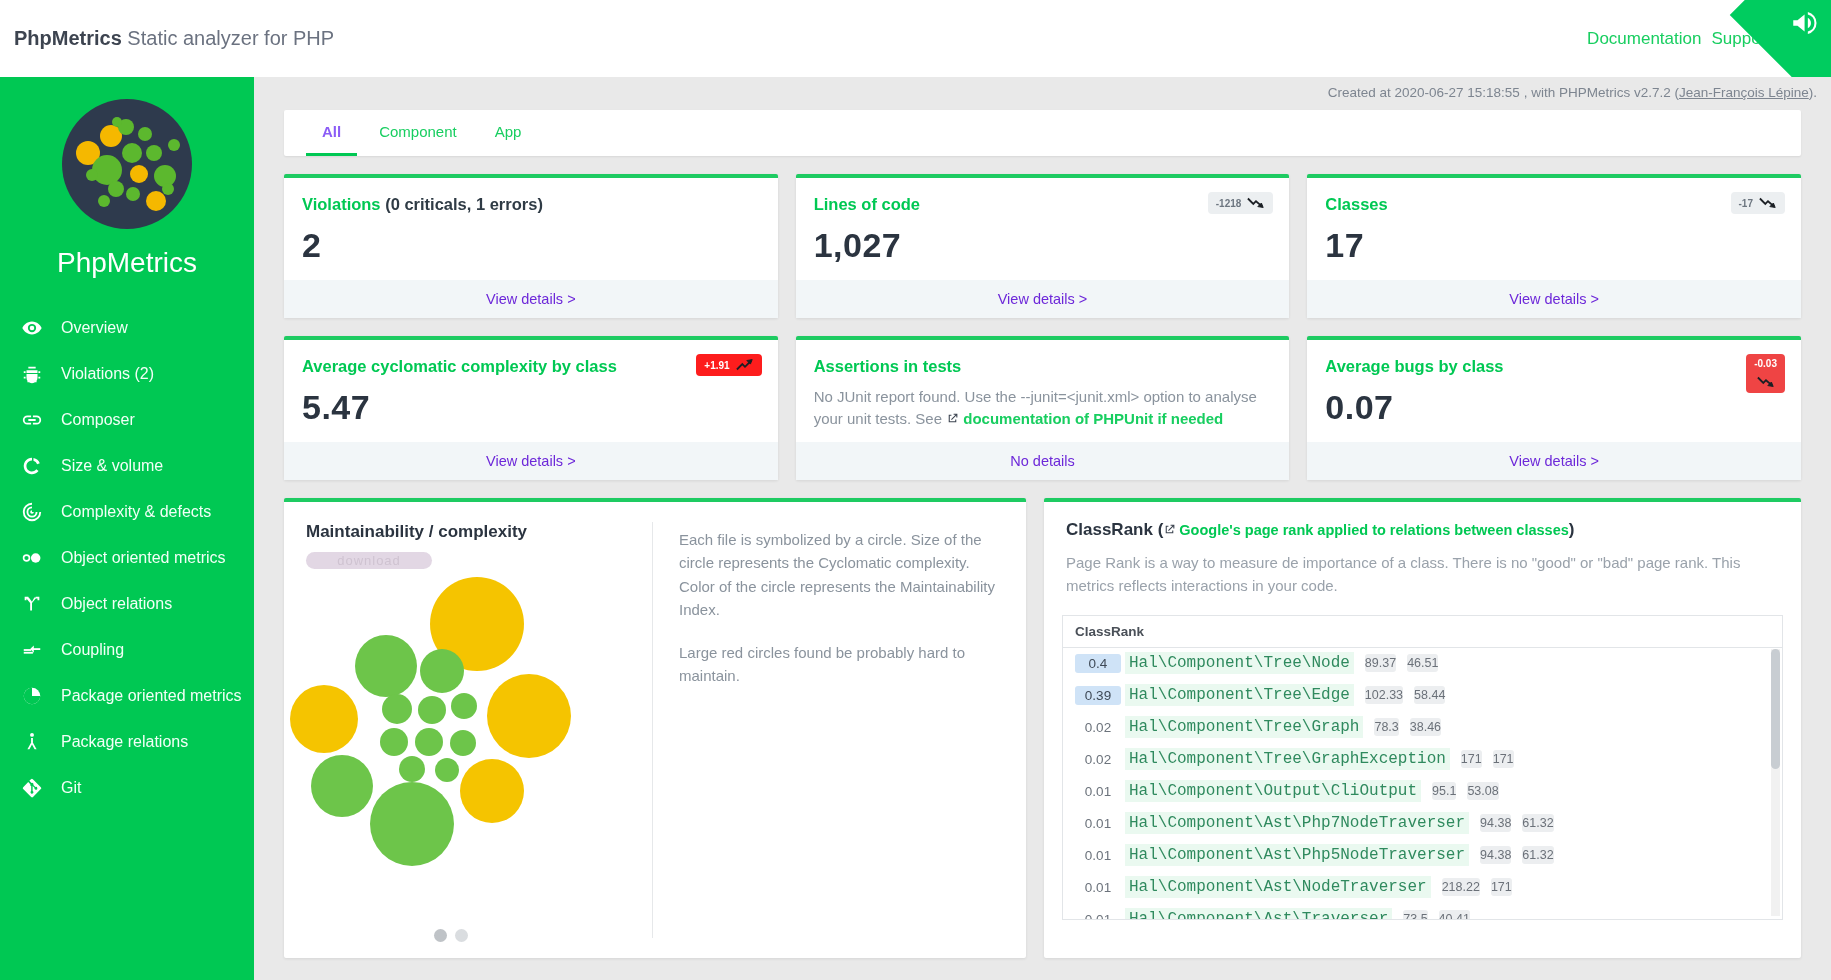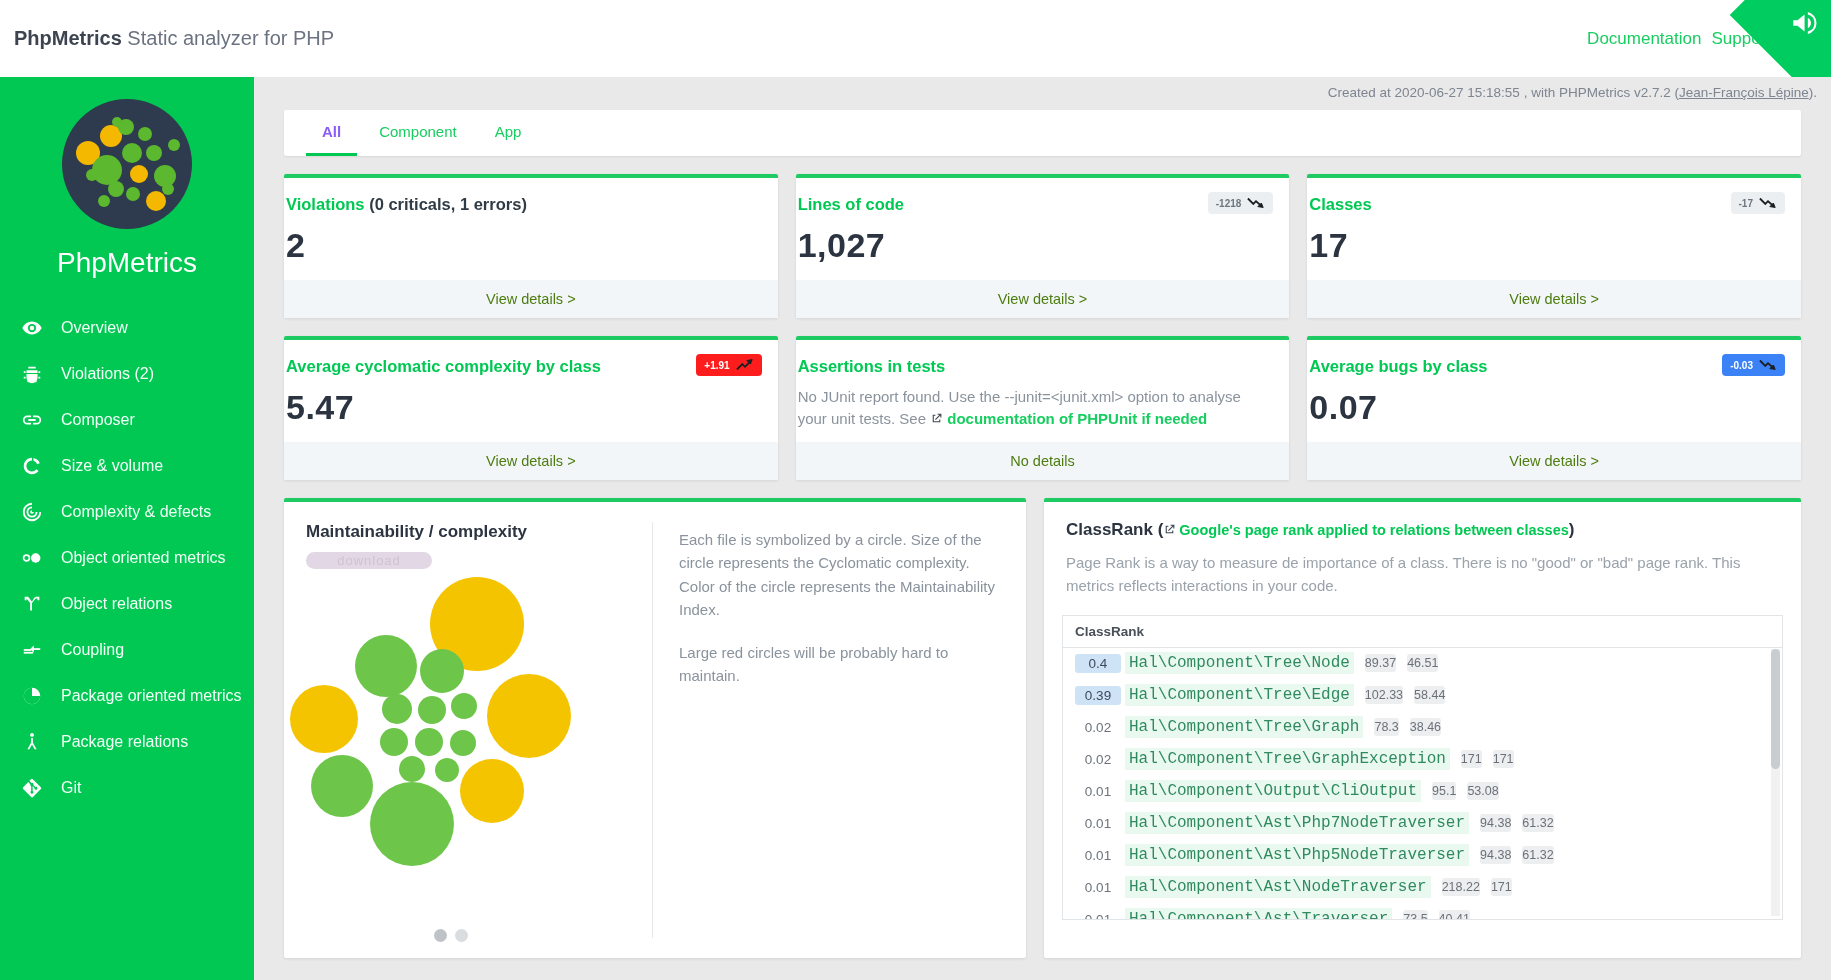--- a/index.html
+++ b/index.html
@@ -103,50 +103,50 @@
     margin: 18px 30px 0 30px;
   }
   .card {
     background: #ffffff;
     border-top: 4px solid #1ecb62;
     border-radius: 2px;
     box-shadow: 0 1px 3px rgba(0,0,0,.09);
     display: flex; flex-direction: column;
     min-height: 144px;
   }
-  .card-body { padding: 17px 18px 10px 2px; flex: 1; position: relative; }
+  .card-body { padding: 17px 18px 10px 18px; flex: 1; position: relative; }
   .card-title {
     color: #00c853; font-size: 16.5px; font-weight: bold;
     margin: 0 90px 0 0;
   }
   .card-title em { color: #2f3b45; font-style: normal; }
   .card-value {
     font-size: 34px; font-weight: bold; color: #2b3440;
     margin-top: 12px; letter-spacing: .5px;
   }
   .card-note { color: #8a939d; font-size: 15px; line-height: 1.45; margin-top: 10px; }
   .card-note a { color: #18ce60; text-decoration: none; font-weight: bold; }
   .card-foot {
-    background: #f2f6f8; color: #4d7c0f; font-size: 14.5px;
+    background: #f2f6f8; color: #6d28d9; font-size: 14.5px;
     text-align: center; padding: 11px 0; cursor: pointer;
   }
   .card-foot.muted { cursor: default; }
 
   .badge {
     position: absolute; top: 14px; right: 16px;
     display: inline-flex; align-items: center; gap: 6px;
     border-radius: 4px; padding: 4px 8px;
     font-size: 10px; font-weight: bold;
   }
   .badge svg { width: 18px; height: 14px; }
   .badge.neutral { background: #eceff1; color: #6d7680; }
   .badge.neutral svg path { stroke: #1b1f24; }
   .badge.bad { background: #fd1d1d; color: #ffffff; }
   .badge.bad svg path { stroke: #1b1f24; }
-  .badge.good { background: #3b82f6; color: #ffffff; }
+  .badge.good { background: #ef4444; color: #ffffff; flex-direction: column; }
   .badge.good svg path { stroke: #1b1f24; }
 
   
   .bottom {
     display: grid;
     grid-template-columns: 742px 1fr;
     gap: 18px;
     margin: 18px 30px 0 30px;
   }
   .panel {
@@ -494,21 +494,21 @@
                 <span class="bubble" style="left: 86px; top: 228px; width: 84px; height: 84px; background: rgb(109, 197, 74);"></span>
               </div>
             <div class="dots">
               <span class="dot"></span>
               <span class="dot light"></span>
             </div>
           </div>
           <div class="mc-divider"></div>
           <div class="mc-right">
             <p>Each file is symbolized by a circle. Size of the circle represents the Cyclomatic complexity. Color of the circle represents the Maintainability Index.</p>
-            <p>Large red circles will be probably hard to maintain.</p>
+            <p>Large red circles found be probably hard to maintain.</p>
           </div>
         </div>
       </div>
 
       <div class="panel">
         <div class="cr-head">
           <div class="cr-title">
             <span>ClassRank</span><span class="paren"> (</span><svg style="width:13px;height:13px;vertical-align:-1px;margin-right:3px" viewBox="0 0 24 24">
                 <path fill="#3c4450" d="M14 3h7v7h-2V6.4l-8.3 8.3-1.4-1.4L17.6 5H14zM5 5h5v2H7v10h10v-3h2v5H5z"></path>
               </svg><a href="#">Google's page rank applied to relations between classes</a><span class="paren">)</span>

